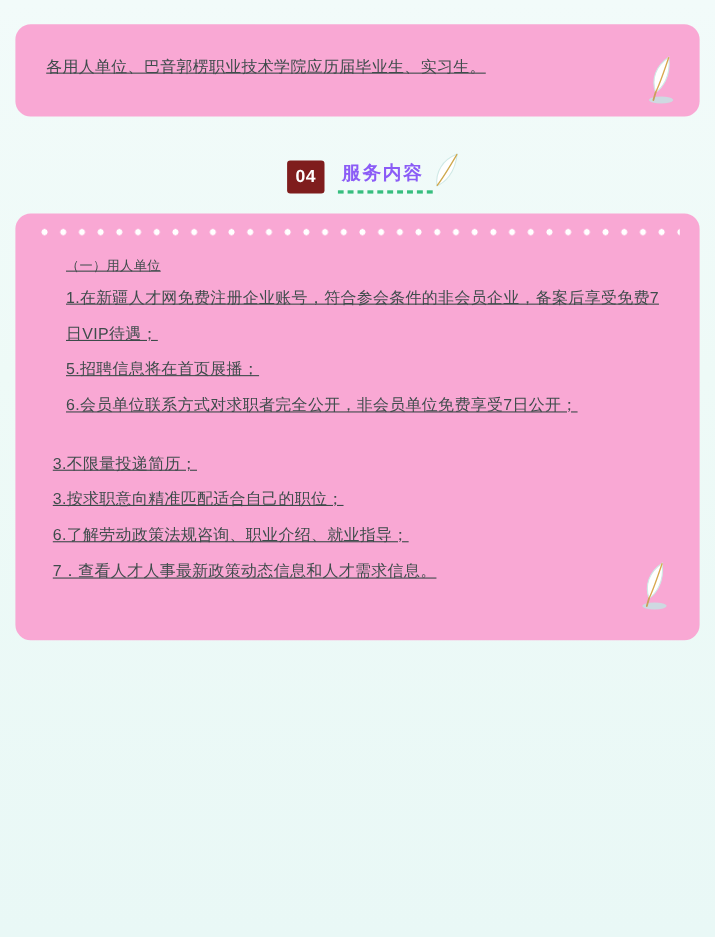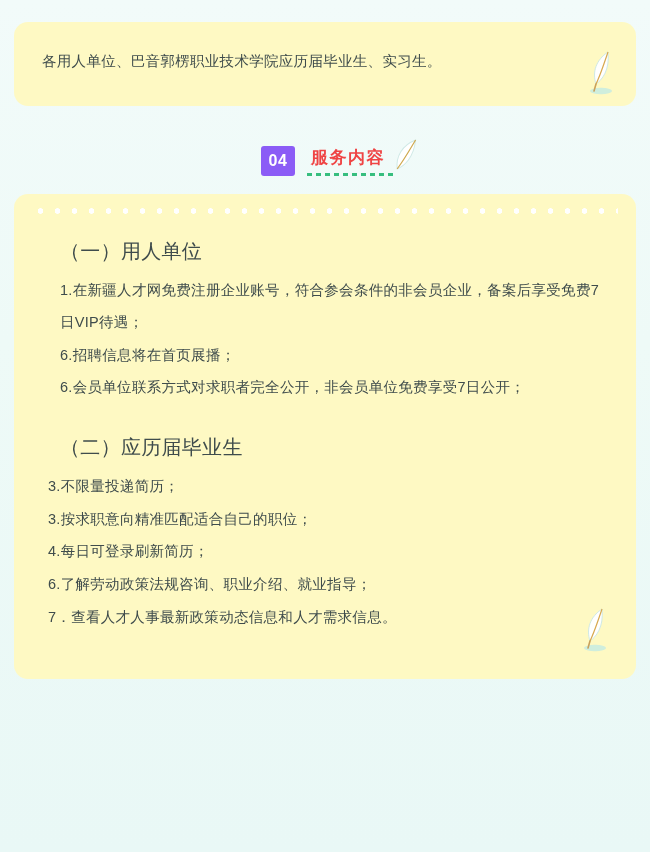--- a/index.html
+++ b/index.html
@@ -19,23 +19,24 @@
     position: relative;
     width: 650px;
     height: 852px;
     box-sizing: border-box;
     padding: 0 14px;
   }
 
   
   .card {
     position: relative;
-    background: #fef9c3;
+    background: #f9a8d4;
     border-radius: 14px;
     box-sizing: border-box;
+    text-decoration: underline;
   }
   .card.top {
     margin-top: 22px;
     padding: 26px 28px 30px 28px;
     min-height: 72px;
   }
   .card.main {
     margin-top: 18px;
     padding: 34px 30px 46px 30px;
   }
@@ -63,39 +64,39 @@
     display: flex;
     align-items: center;
     justify-content: center;
     gap: 12px;
     margin: 40px 0 6px 0;
     position: relative;
   }
   .sec-num {
     width: 34px;
     height: 30px;
-    background: #8b5cf6;
+    background: #7f1d1d;
     color: #fff;
     font-size: 16px;
     font-weight: bold;
     display: flex;
     align-items: center;
     justify-content: center;
     border-radius: 3px;
     letter-spacing: .5px;
   }
   .sec-title-wrap {
     position: relative;
     display: inline-block;
     padding: 0 4px 7px 4px;
   }
   .sec-title {
     font-size: 17px;
     font-weight: bold;
-    color: #ef4444;
+    color: #8b5cf6;
     letter-spacing: 1.5px;
   }
   .sec-underline {
     position: absolute;
     left: 0;
     right: -6px;
     bottom: 0;
     height: 3px;
     background-image: linear-gradient(90deg, #16b369 0 5px, rgba(0,0,0,0) 5px);
     background-size: 9px 3px;
@@ -119,21 +120,21 @@
     right: 20px;
     top: 26px;
   }
   .feather.bottom-feather {
     right: 26px;
     bottom: 26px;
   }
 
   
   .group-title {
-    font-size: 20px;
+    font-size: 12px;
     line-height: 2.3;
     color: #3f4c4c;
     padding-left: 16px;
     letter-spacing: .3px;
   }
   .item {
     font-size: 14.5px;
     line-height: 2.25;
     color: #3f4c4c;
     padding-left: 16px;
@@ -167,29 +168,27 @@
         <path d="M23 6 C19 18, 15 30, 11 38" stroke="#cfa94f" stroke-width="1.2" fill="none"></path>
       </svg>
     </div>
   </div>
 
   <div class="card main">
     <div class="perf"></div>
 
     <div class="group-title">（一）用人单位</div>
     <div class="item">1.在新疆人才网免费注册企业账号，符合参会条件的非会员企业，备案后享受免费7日VIP待遇；</div>
-    <div class="item">6.招聘信息将在首页展播；</div>
+    <div class="item">5.招聘信息将在首页展播；</div>
     <div class="item">6.会员单位联系方式对求职者完全公开，非会员单位免费享受7日公开；</div>
 
     <div class="group-gap"></div>
 
-    <div class="group-title">（二）应历届毕业生</div>
     <div class="item no-indent">3.不限量投递简历；</div>
     <div class="item no-indent">3.按求职意向精准匹配适合自己的职位；</div>
-    <div class="item no-indent">4.每日可登录刷新简历；</div>
     <div class="item no-indent">6.了解劳动政策法规咨询、职业介绍、就业指导；</div>
     <div class="item no-indent">7．查看人才人事最新政策动态信息和人才需求信息。</div>
 
     <svg class="feather bottom-feather" viewBox="0 0 30 48" xmlns="http://www.w3.org/2000/svg">
       <ellipse cx="15" cy="43" rx="11" ry="3.2" fill="#bfe9e6" opacity=".75"></ellipse>
       <path d="M22 4 C10 12, 6 24, 10 36 C16 32, 24 22, 22 4 Z" fill="#ffffff" stroke="#cfe9e6" stroke-width="1"></path>
       <path d="M22 4 C18 16, 14 28, 10 36" stroke="#d8a84f" stroke-width="1.2" fill="none"></path>
       <path d="M10 36 L8 43" stroke="#c9a05a" stroke-width="1.6" fill="none" stroke-linecap="round"></path>
     </svg>
   </div>

